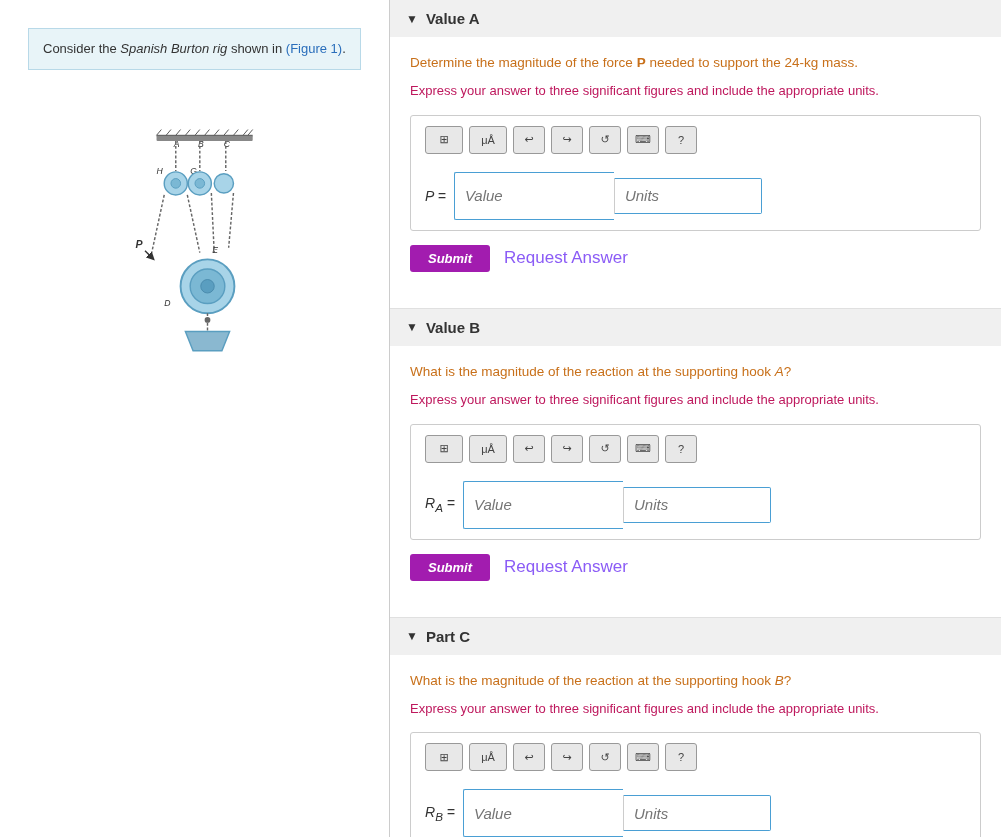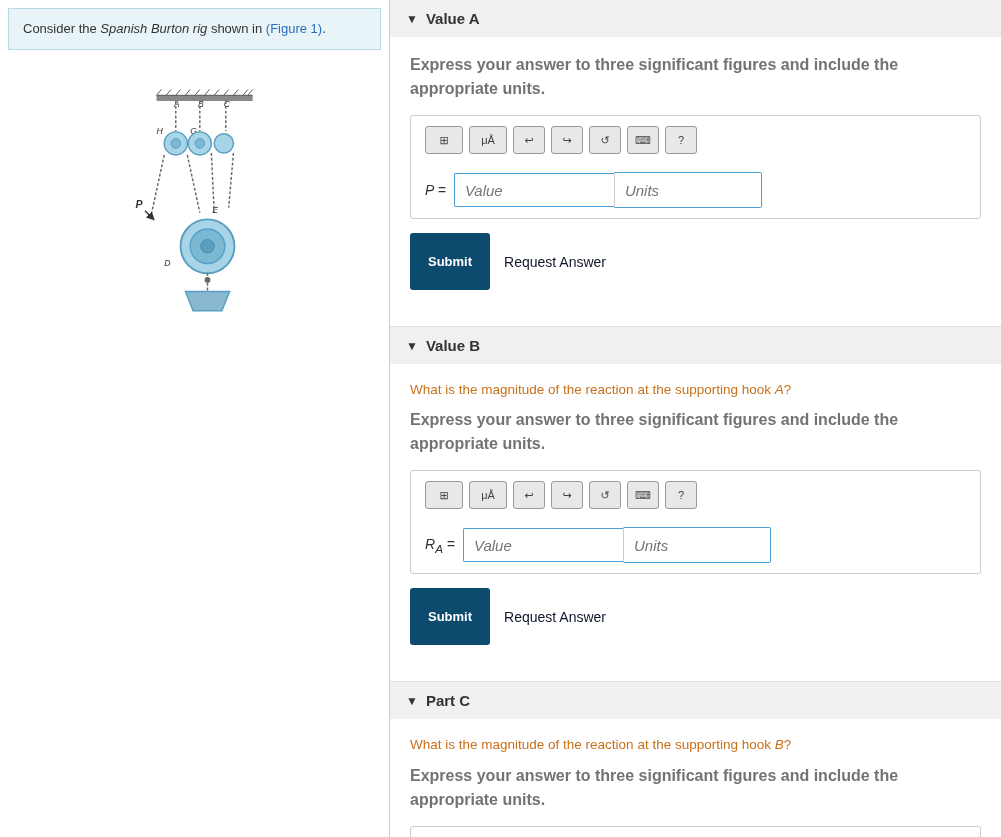--- a/index.html
+++ b/index.html
@@ -16,21 +16,21 @@
       width: 390px;
       min-width: 390px;
       border-right: 1px solid #ccc;
       padding: 0;
     }
 
     .context-box {
       background: #e8f4f8;
       border: 1px solid #b8d9e8;
       padding: 10px 14px;
-      margin: 8px;
+      margin: 28px;
       font-size: 13px;
       color: #333;
       line-height: 1.5;
     }
 
     .context-box em {
       font-style: italic;
       color: #333;
     }
 
@@ -137,23 +137,23 @@
       margin-bottom: 8px;
       line-height: 1.5;
     }
 
     .question-text strong {
       font-weight: bold;
       color: #c8701a;
     }
 
     .instruction-text {
-      font-weight: bold;
-      font-size: 16px;
-      color: #737373;
+      font-weight: normal;
+      font-size: 13px;
+      color: #be185d;
       margin-bottom: 14px;
       line-height: 1.5;
     }
 
     .answer-box {
       border: 1px solid #ccc;
       border-radius: 3px;
       padding: 10px 14px;
       margin-bottom: 14px;
       background: #fff;
@@ -194,21 +194,21 @@
     .eq-label {
       font-size: 14px;
       color: #333;
       margin-right: 8px;
       font-style: italic;
       white-space: nowrap;
     }
 
     .value-input {
       width: 160px;
-      height: 34px;
+      height: 48px;
       border: 1.5px solid #4a9fd4;
       border-right: none;
       padding: 6px 10px;
       font-size: 15px;
       font-style: italic;
       color: #aaa;
       outline: none;
       border-radius: 2px 0 0 2px;
     }
 
@@ -226,34 +226,35 @@
     }
 
     .action-row {
       display: flex;
       align-items: center;
       gap: 14px;
       margin-top: 4px;
     }
 
     .submit-btn {
-      background: #0c4a6e;
+      background: #a21caf;
       color: #fff;
       border: none;
-      padding: 21px 18px;
+      padding: 6px 18px;
       border-radius: 3px;
       font-size: 13px;
       cursor: pointer;
       font-weight: bold;
+      font-style: italic;
     }
 
     .request-answer-link {
-      color: #0f172a;
+      color: #8b5cf6;
       text-decoration: none;
-      font-size: 14px;
+      font-size: 17px;
       cursor: pointer;
     }
 
     
     .math-label {
       font-style: italic;
     }
   </style>
 </head>
 <body>
@@ -340,20 +341,23 @@
   </div>
 
   <div class="right-panel">
 
     <div class="part-section">
       <div class="part-header">
         <span class="collapse-arrow">▼</span>
         <span class="part-title">Value A</span>
       </div>
       <div class="part-body">
+        <div class="question-text">
+          Determine the magnitude of the force <strong>P</strong> needed to support the 24-kg mass.
+        </div>
         <div class="instruction-text">Express your answer to three significant figures and include the appropriate units.</div>
         <div class="answer-box">
           <div class="toolbar">
             <button class="toolbar-btn toolbar-btn-wide" title="Matrix">⊞</button>
             <button class="toolbar-btn toolbar-btn-wide" title="Greek letters">μÅ</button>
             <button class="toolbar-btn" title="Undo">↩</button>
             <button class="toolbar-btn" title="Redo">↪</button>
             <button class="toolbar-btn" title="Reset">↺</button>
             <button class="toolbar-btn" title="Keyboard">⌨</button>
             <button class="toolbar-btn" title="Help">?</button>

